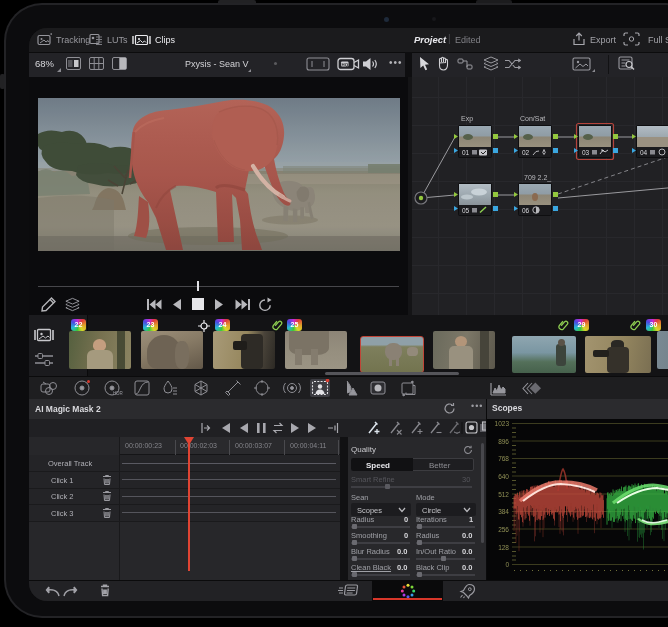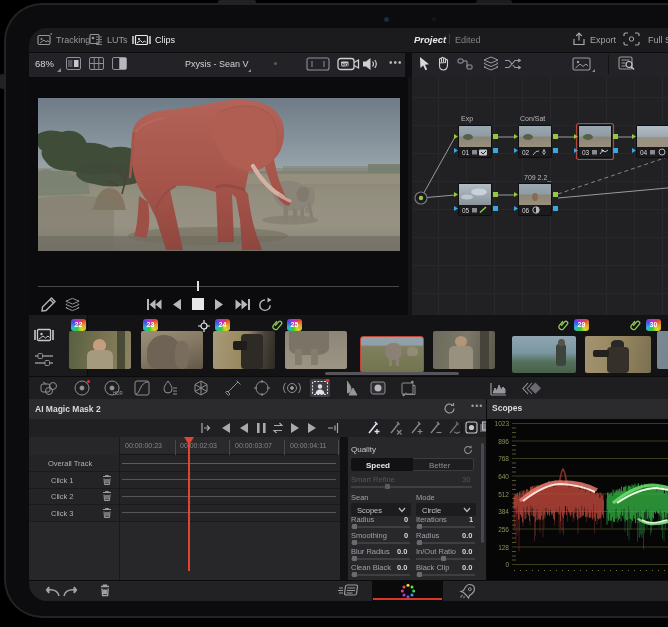--- a/index.html
+++ b/index.html
@@ -639,21 +639,21 @@
 <div class="txt" style="left:416px;top:515px;font-size:7.5px;color:#9fa0a6;">Iterations</div>
 <div class="txt" style="left:469px;top:515px;font-size:7.5px;font-weight:bold;color:#d8d8dc;">1</div>
 <div class="txt" style="left:351px;top:531px;font-size:7.5px;color:#9fa0a6;">Smoothing</div>
 <div class="txt" style="left:404px;top:531px;font-size:7.5px;font-weight:bold;color:#d8d8dc;">0</div>
 <div class="txt" style="left:416px;top:531px;font-size:7.5px;color:#9fa0a6;">Radius</div>
 <div class="txt" style="left:462px;top:531px;font-size:7.5px;font-weight:bold;color:#d8d8dc;">0.0</div>
 <div class="txt" style="left:351px;top:547px;font-size:7.5px;color:#9fa0a6;">Blur Radius</div>
 <div class="txt" style="left:462px;top:547px;font-size:7.5px;font-weight:bold;color:#d8d8dc;">0.0</div>
 <div class="txt" style="left:397px;top:547px;font-size:7.5px;font-weight:bold;color:#d8d8dc;">0.0</div>
 <div class="txt" style="left:416px;top:547px;font-size:7.5px;color:#9fa0a6;">In/Out Ratio</div>
-<div class="txt" style="left:351px;top:563px;font-size:7.5px;color:#9fa0a6;">Clean Black</div>
+<div class="txt" style="left:351px;top:563px;font-size:7.5px;color:#9fa0a6;text-decoration:underline;">Clean Black</div>
 <div class="txt" style="left:397px;top:563px;font-size:7.5px;font-weight:bold;color:#d8d8dc;">0.0</div>
 <div class="txt" style="left:416px;top:563px;font-size:7.5px;color:#9fa0a6;">Black Clip</div>
 <div class="txt" style="left:462px;top:563px;font-size:7.5px;font-weight:bold;color:#d8d8dc;">0.0</div>
 <div class="slid" style="left:351px;top:526px;"></div>
       <div class="thmb" style="left:352px;top:524px;"></div>
 <div class="slid" style="left:416px;top:526px;"></div>
       <div class="thmb" style="left:417px;top:524px;"></div>
 <div class="slid" style="left:351px;top:542px;"></div>
       <div class="thmb" style="left:352px;top:540px;"></div>
 <div class="slid" style="left:416px;top:542px;"></div>

